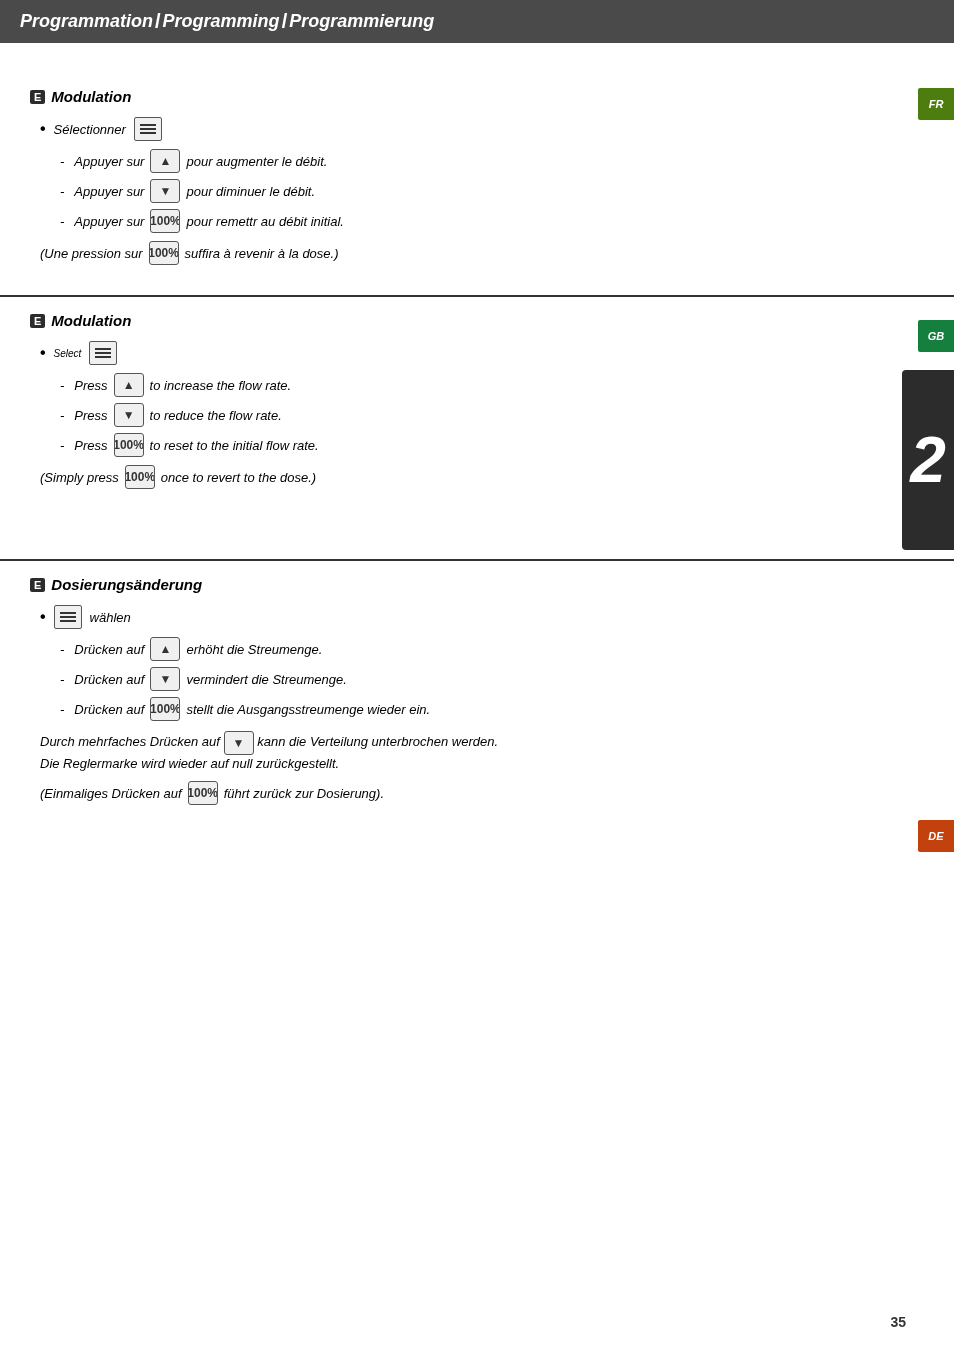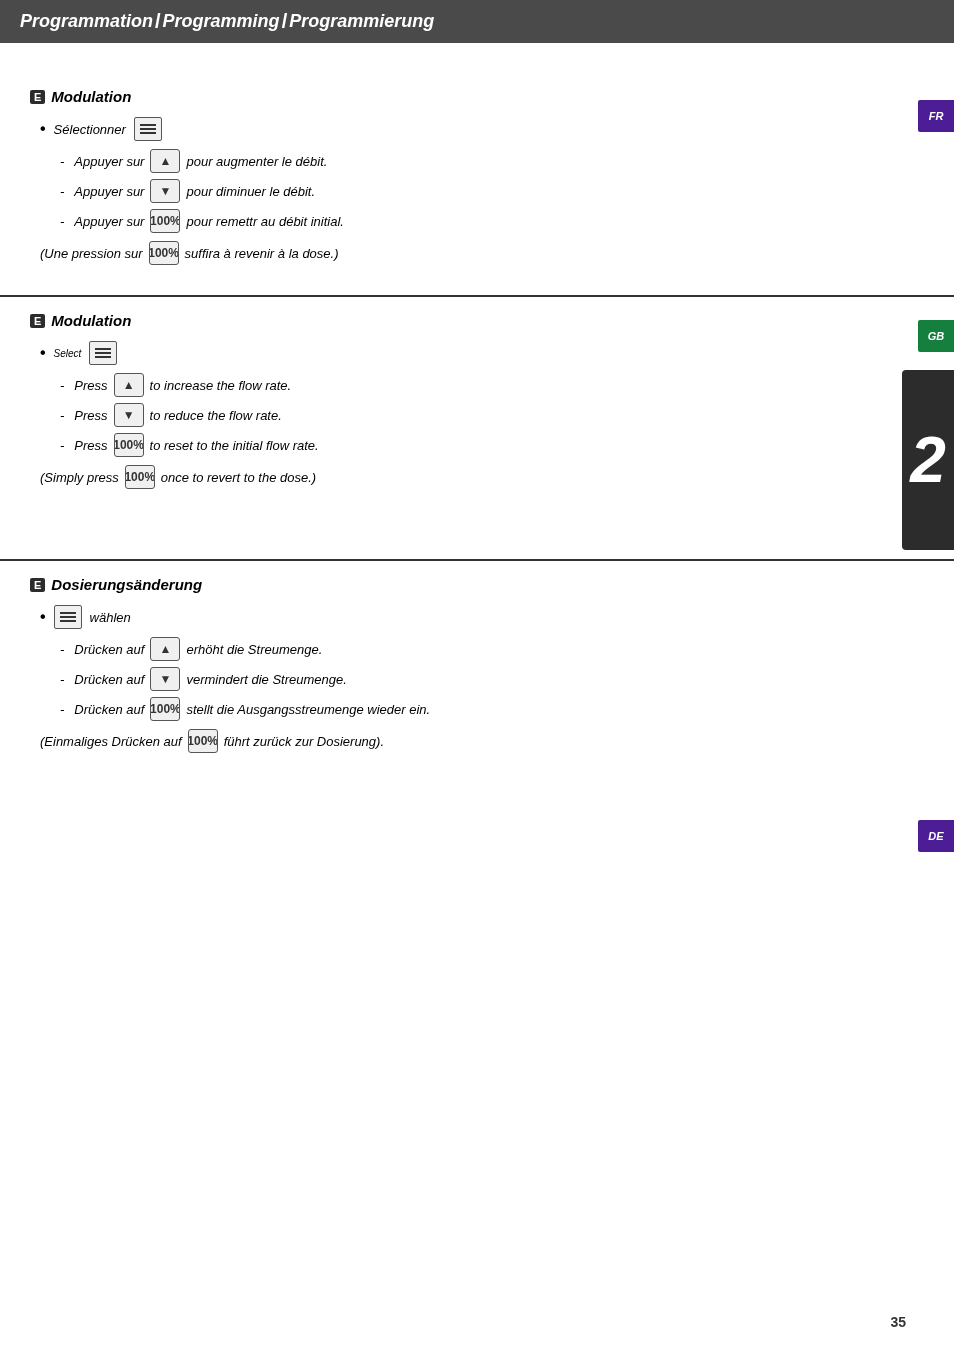--- a/index.html
+++ b/index.html
@@ -40,23 +40,23 @@
       height: 32px;
       display: flex;
       align-items: center;
       justify-content: center;
       font-size: 11px;
       font-weight: bold;
       font-style: italic;
       color: #fff;
       border-radius: 2px 0 0 2px;
     }
-    .badge-fr { background: #4c1d95; top: 100px; }
+    .badge-fr { background: #4d7c0f; top: 88px; }
     .badge-gb { background: #15803d; top: 320px; }
-    .badge-de { background: #4c1d95; top: 820px; }
+    .badge-de { background: #c2410c; top: 820px; }
 
     
     .page-num-badge {
       position: absolute;
       right: 0;
       top: 370px;
       background: #2c2c2c;
       color: #fff;
       width: 52px;
       height: 180px;
@@ -375,20 +375,27 @@
     <div class="sub-item">
       <span class="sub-item-dash">-</span>
       <span style="font-style:italic;">Drücken auf</span>
       <div class="btn-icon">
         <span class="btn-icon-num">100%</span>
       </div>
       <span style="font-style:italic;">stellt die Ausgangsstreumenge wieder ein.</span>
     </div>
   </div>
 
+  <div class="note-text">
+    <span style="font-style:italic;">Durch mehrfaches Drücken auf</span>
+    <span style="display:inline-flex; align-items:center; gap:4px; vertical-align:middle;">
+      <span class="btn-icon btn-icon-down" style="display:inline-flex;"></span>
+    </span>
+    <span style="font-style:italic;">kann die Verteilung unterbrochen werden. Die Reglermarke wird wieder auf null zurückgestellt.</span>
+  </div>
 
   <div class="note-paren">
     <span style="font-style:italic;">(Einmaliges Drücken auf</span>
     <div class="btn-icon">
       <span class="btn-icon-num">100%</span>
     </div>
     <span style="font-style:italic;">führt zurück zur Dosierung).</span>
   </div>
 </div>
 

